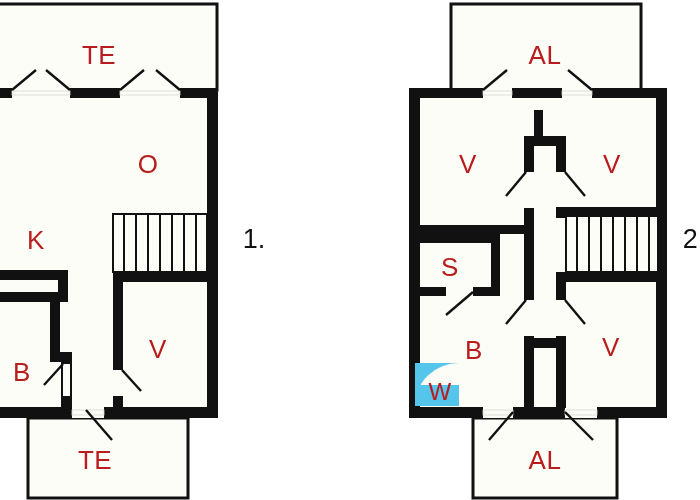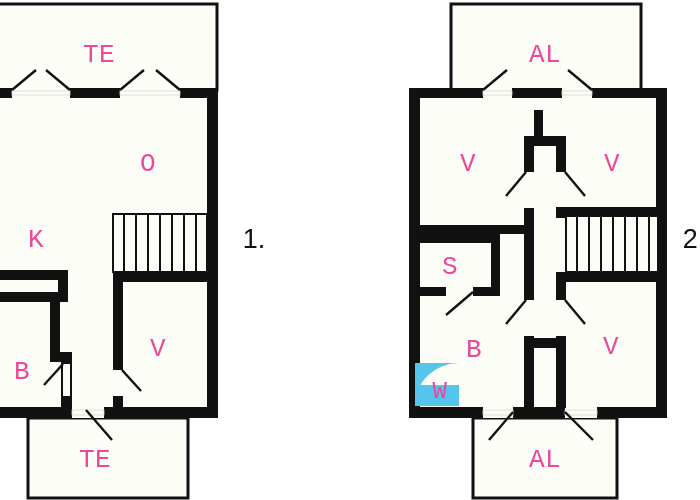--- a/index.html
+++ b/index.html
@@ -17,23 +17,23 @@
   }
   svg.plan {
     position: absolute;
     left: 0;
     top: 0;
     width: 700px;
     height: 500px;
   }
   .room-label {
     position: absolute;
-    font-family: Liberation Mono, monospace;
+    font-family: Liberation Sans, sans-serif;
     font-size: 26px;
-    color: #ec4899;
+    color: #b91c1c;
     font-weight: 400;
     line-height: 1;
     white-space: nowrap;
     transform: translate(-50%, -50%);
     letter-spacing: 0.5px;
   }
   .plan-number {
     position: absolute;
     font-family: "Liberation Sans", sans-serif;
     font-size: 27px;

